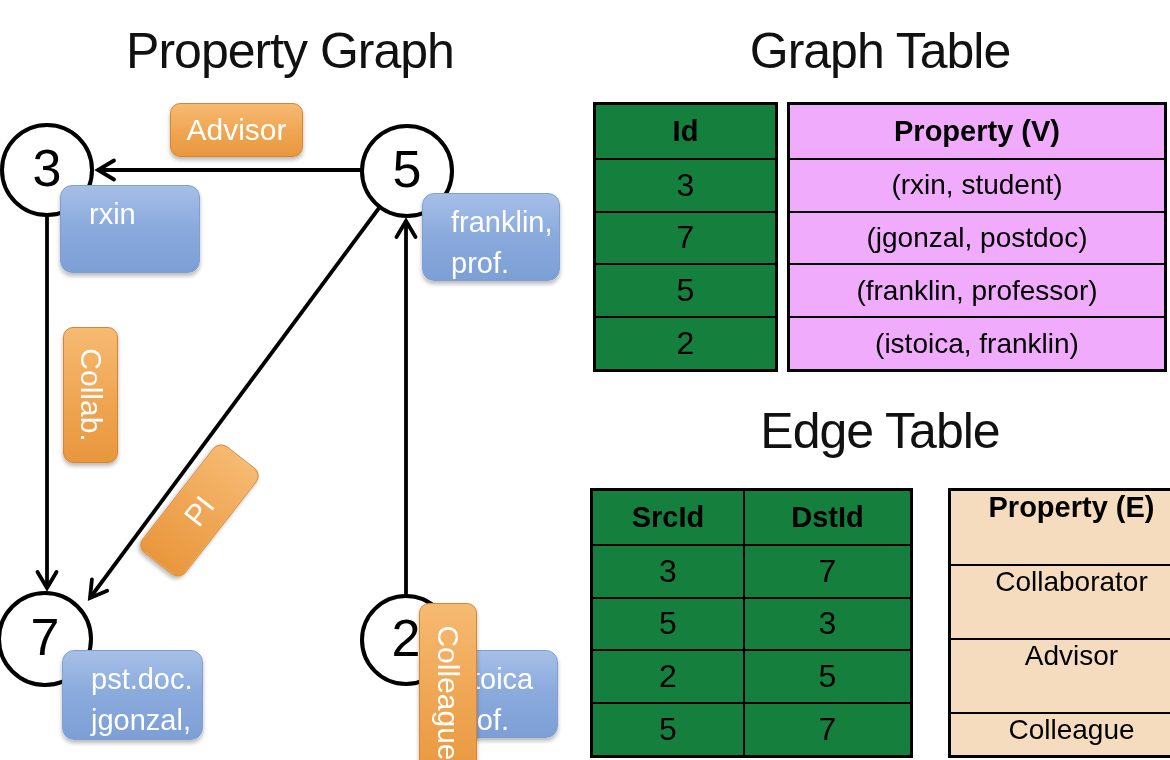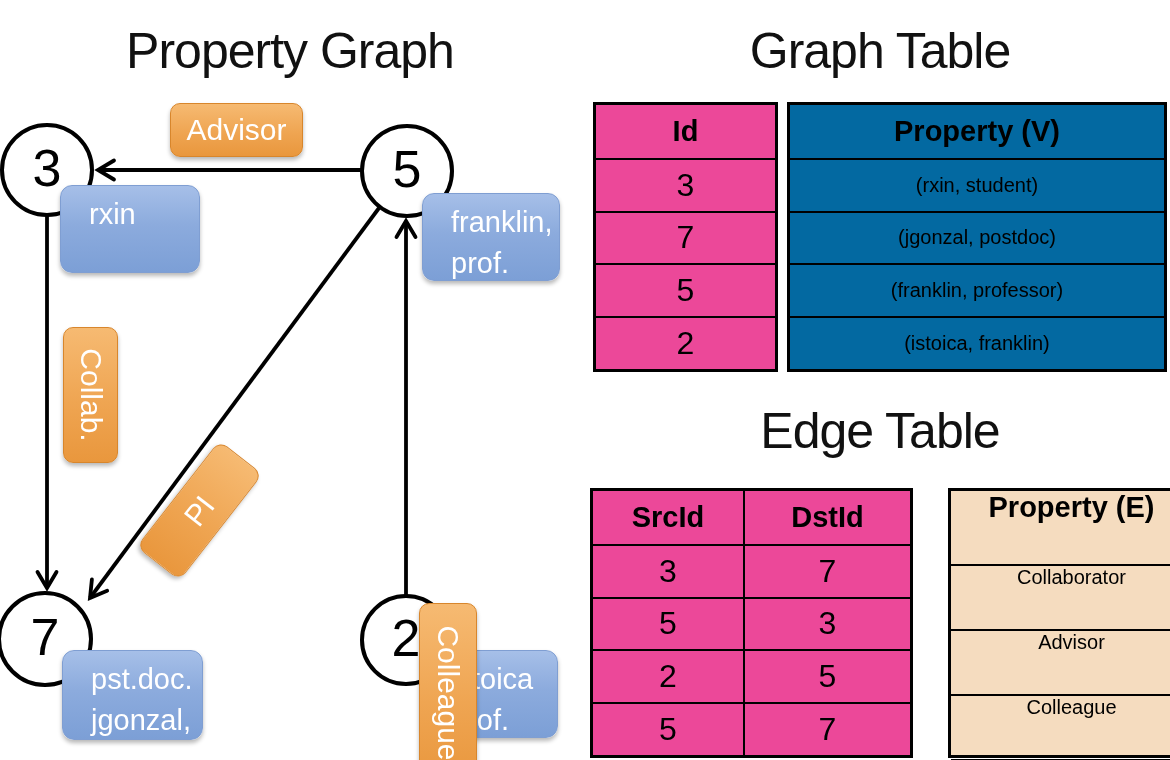--- a/index.html
+++ b/index.html
@@ -48,26 +48,26 @@
   .tbl {
     position:absolute; border:3px solid #000; display:grid;
     grid-auto-rows:1fr;
   }
   .tbl .cell {
     display:flex; align-items:center; justify-content:center;
     font-size:32px; border-top:2px solid #000;
   }
   .tbl .cell.hdr { font-weight:bold; font-size:29px; }
   .tbl .cell.r0 { border-top:none; }
-  .tbl.white { background:#ec4899; }
-  .tbl.blue  { background:#0369a1; }
+  .tbl.white { background:#15803d; }
+  .tbl.blue  { background:#f0abfc; }
   .tbl.tan   { background:#f5dcbf; }
   .tbl.twocol { grid-template-columns:150px 1fr; }
   .tbl .cell.c1 { border-left:2px solid #000; }
-  .tbl .cell.prop { font-size:20px; }
+  .tbl .cell.prop { font-size:28px; }
 </style>
 </head>
 <body>
 
 <div class="slide">
 
   <div class="title" id="t-graph">Property Graph</div>
   <div class="title" id="t-vertex">Graph Table</div>
   <div class="title" id="t-edge">Edge Table</div>
 

